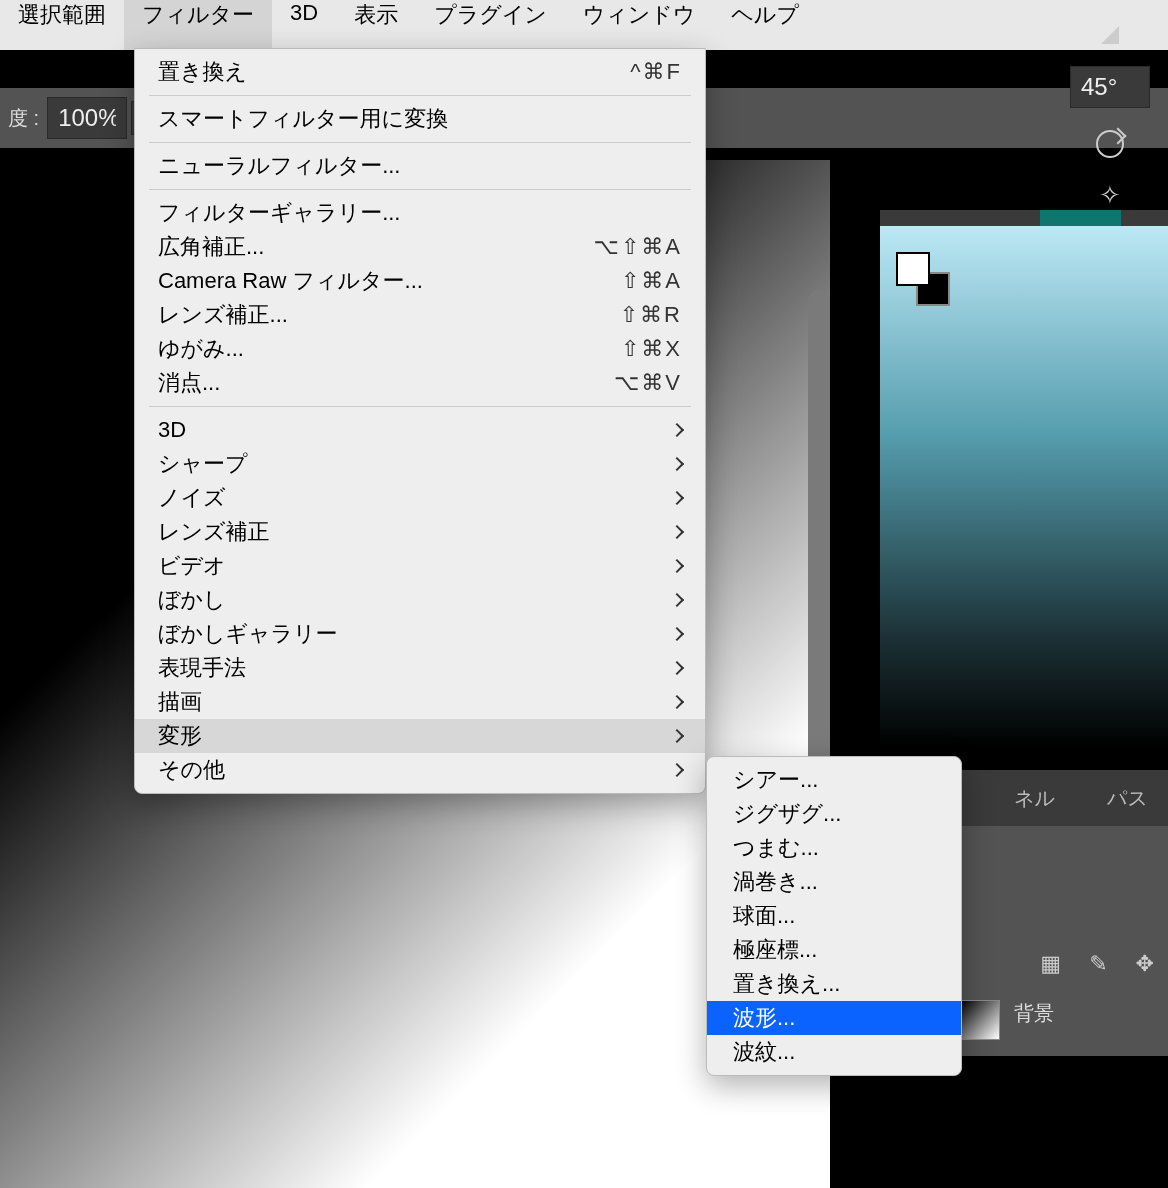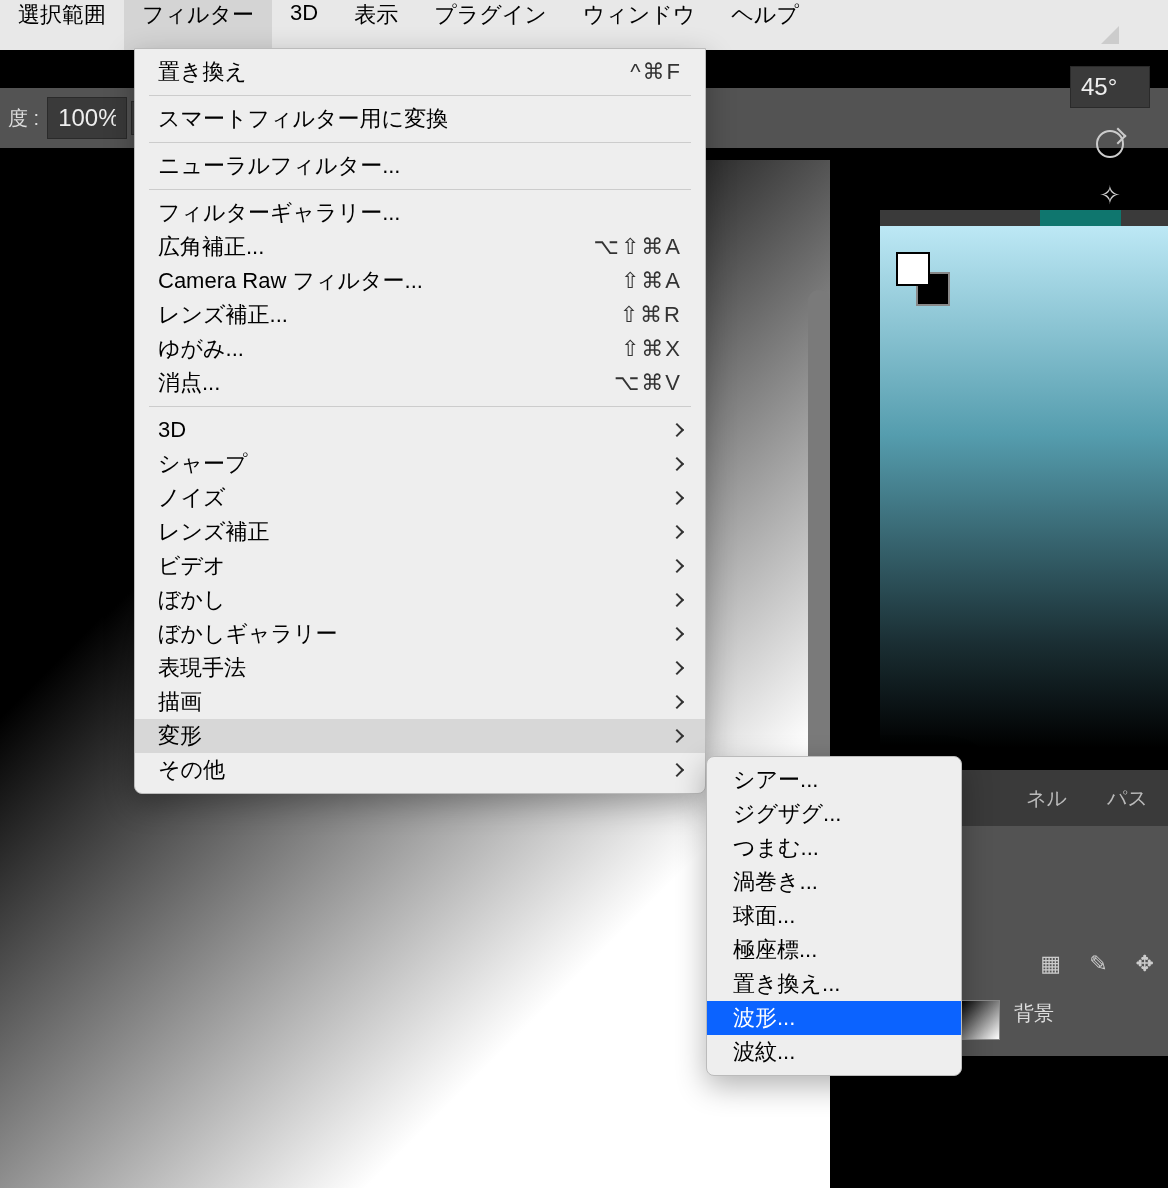--- a/index.html
+++ b/index.html
@@ -27,21 +27,21 @@
 
   
   .panel-tabs { position:absolute; top:170px; left:880px; right:0; height:56px; background:#3a3a3a; display:flex; align-items:center; font-size:20px; color:#bbb;margin-top:40px;}
   .panel-tab { padding:0 20px; height:100%; display:flex; align-items:center; }
   .panel-tab.active { background:#0f766e; color:#fff; }
   .color-panel { position:absolute; top:226px; left:880px; right:0; bottom:440px; background:linear-gradient(to bottom, #bde8f5 0%, #559dae 40%, #1a2e33 80%, #000 100%); }
   .swatch { position:absolute; top:252px; left:896px; width:54px; height:54px;}
   .swatch .fg{position:absolute;top:0;left:0;width:34px;height:34px;background:#fff;border:2px solid #000;}
   .swatch .bg{position:absolute;bottom:0;right:0;width:34px;height:34px;background:#000;border:2px solid #888;}
 
-  .panel2-tabs { position:absolute; top:770px; left:880px; right:0; height:56px; background:#3a3a3a; display:flex; align-items:center; font-size:20px; color:#bbb;}
+  .panel2-tabs { position:absolute; top:770px; left:880px; right:0; height:56px; background:#3a3a3a; display:flex; align-items:center; font-size:20px; color:#bbb;gap:12px;}
   .panel2-below { position:absolute; top:826px; left:880px; right:0; height:230px; background:#535353; }
 
   .layers-row { position:absolute; top:940px; left:880px; right:0; height:48px; background:#535353; display:flex; align-items:center; gap:28px; padding:0 14px; color:#ccc; font-size:22px; justify-content:flex-end;}
 
   .layer-item { position:absolute; top:1000px; left:960px; right:0; height:50px; display:flex; align-items:flex-start; gap:14px; color:#ddd; font-size:20px;}
   .layer-thumb { width:40px;height:40px;border:1px solid #888;background:linear-gradient(135deg,#000,#fff);}
 
   
   .dropdown { position: absolute; top: 48px; left: 134px; width: 572px; background: #eeeeee; border: 1px solid #bbb; border-radius: 0 0 8px 8px; box-shadow: 0 10px 30px rgba(0,0,0,0.3); font-size: 22px; color: #000; padding: 6px 0;}
   .dd-item { display: flex; align-items: center; justify-content: space-between; padding: 5px 23px; height: 34px; }

